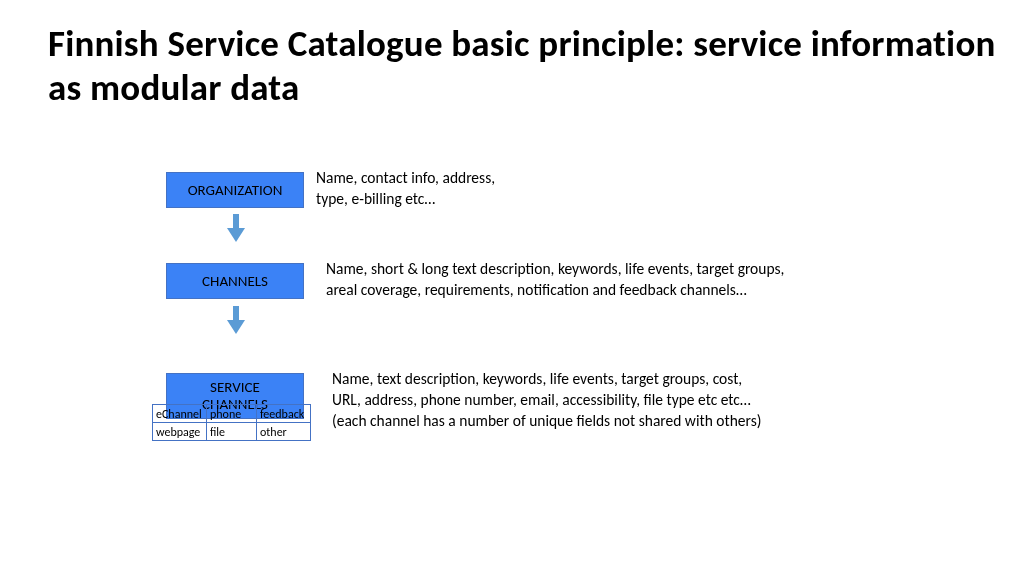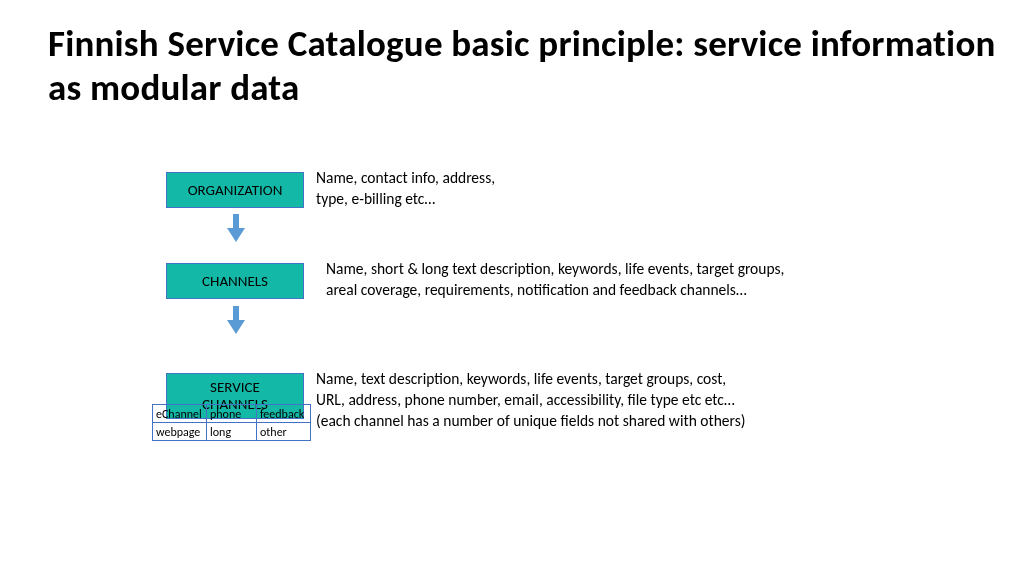--- a/index.html
+++ b/index.html
@@ -22,21 +22,21 @@
     line-height: 1.2;
     letter-spacing: 0.2px;
   }
   .row {
     position: absolute;
     display: flex;
     align-items: flex-start;
   }
   .box {
     border: 1px solid #4472C4;
-    background: #14b8a6;
+    background: #3b82f6;
     text-align: center;
     font-size: 15px;
     color: #000;
     display: flex;
     align-items: center;
     justify-content: center;
     box-sizing: border-box;
   }
   .desc {
     font-size: 15.5px;
@@ -92,31 +92,31 @@
     <rect x="6" y="0" width="6" height="14" fill="#5B9BD5"></rect>
     <polygon points="0,14 18,14 9,28" fill="#5B9BD5"></polygon>
   </svg>
 </div>
 
 <div class="row" style="left:166px; top:373px;justify-content:space-between;">
   <div class="box" style="width:138px; height:46px; white-space:pre-line; line-height:1.15;">
     <span>SERVICE
 CHANNELS</span>
   </div>
-  <div class="desc" style="margin-left:12px; margin-top:-4px; white-space:pre-line; width:640px;">Name, text description, keywords, life events, target groups, cost,
+  <div class="desc" style="margin-left:28px; margin-top:-4px; white-space:pre-line; width:640px;">Name, text description, keywords, life events, target groups, cost,
 URL, address, phone number, email, accessibility, file type etc etc…
 (each channel has a number of unique fields not shared with others)</div>
 </div>
 
 <table class="grid" style="left:152px; top:404px;">
   <tbody>
       <tr>
     <td style="width:54px;">eChannel</td>
     <td style="width:50px;">phone</td>
     <td style="width:54px;">feedback</td>
   </tr>
   <tr>
     <td>webpage</td>
-    <td>long</td>
+    <td>file</td>
     <td>other</td>
   </tr>
 </tbody>
   </table>
 
 </body></html>

